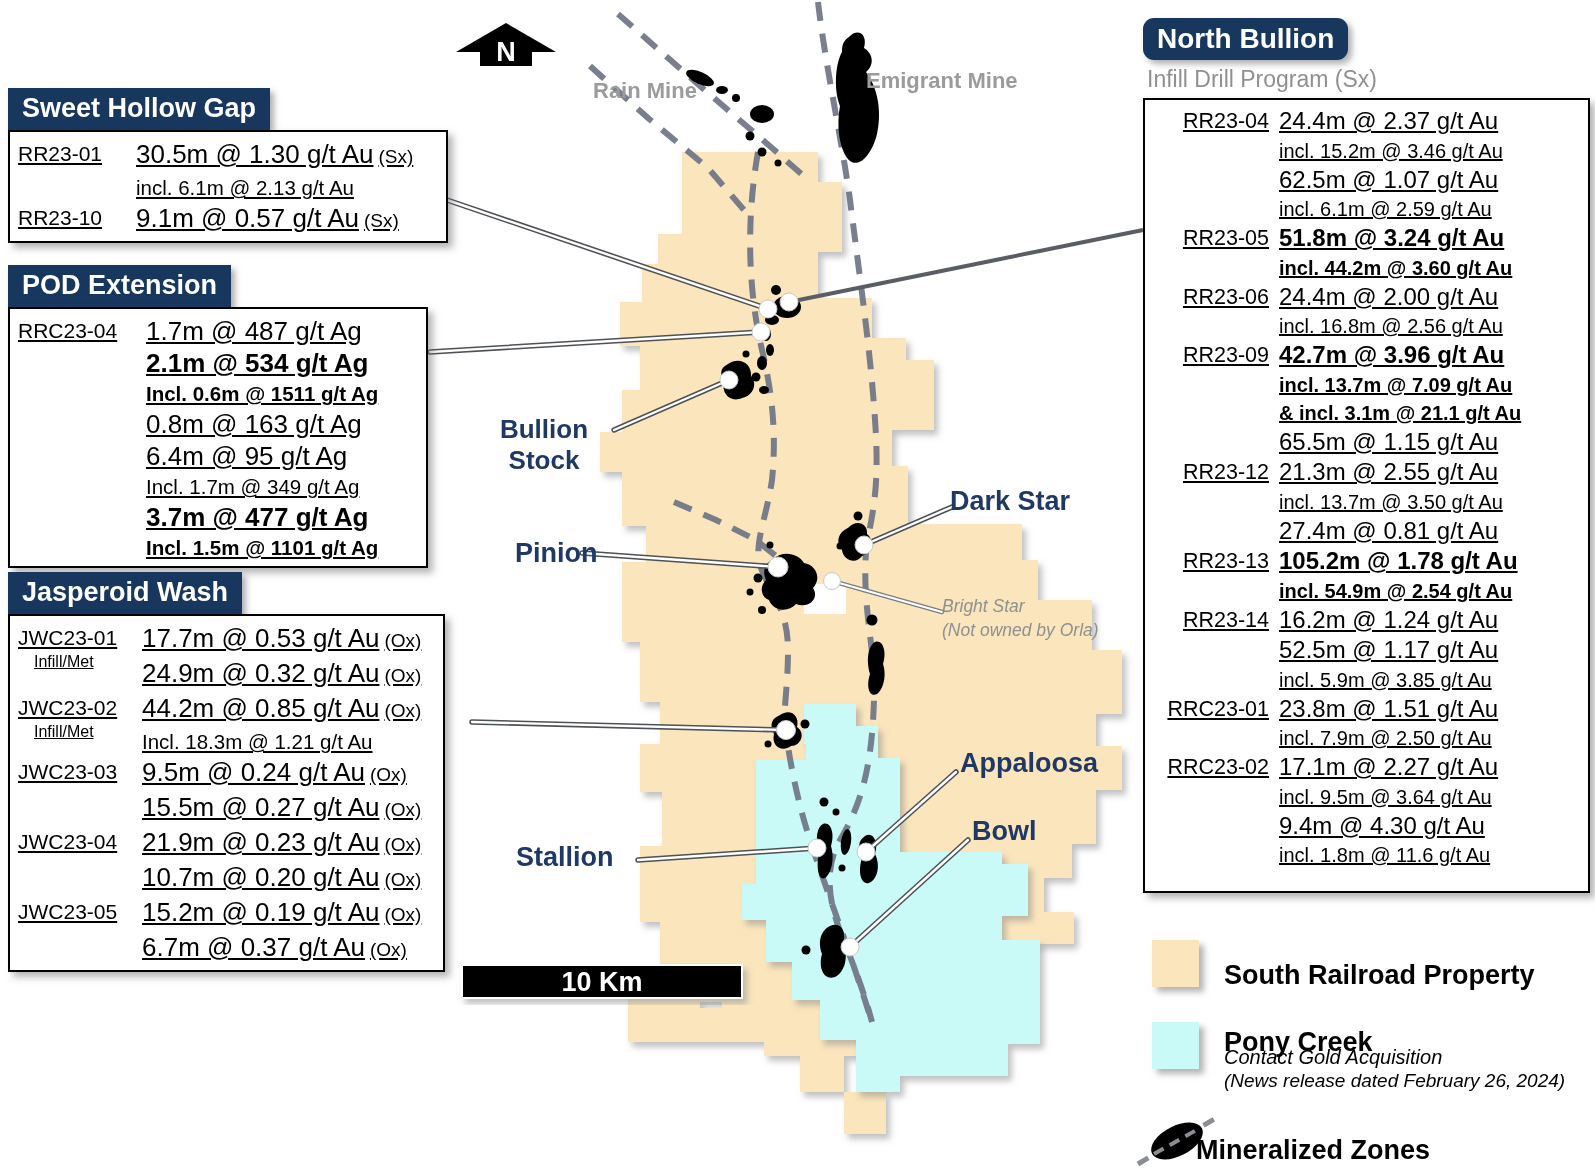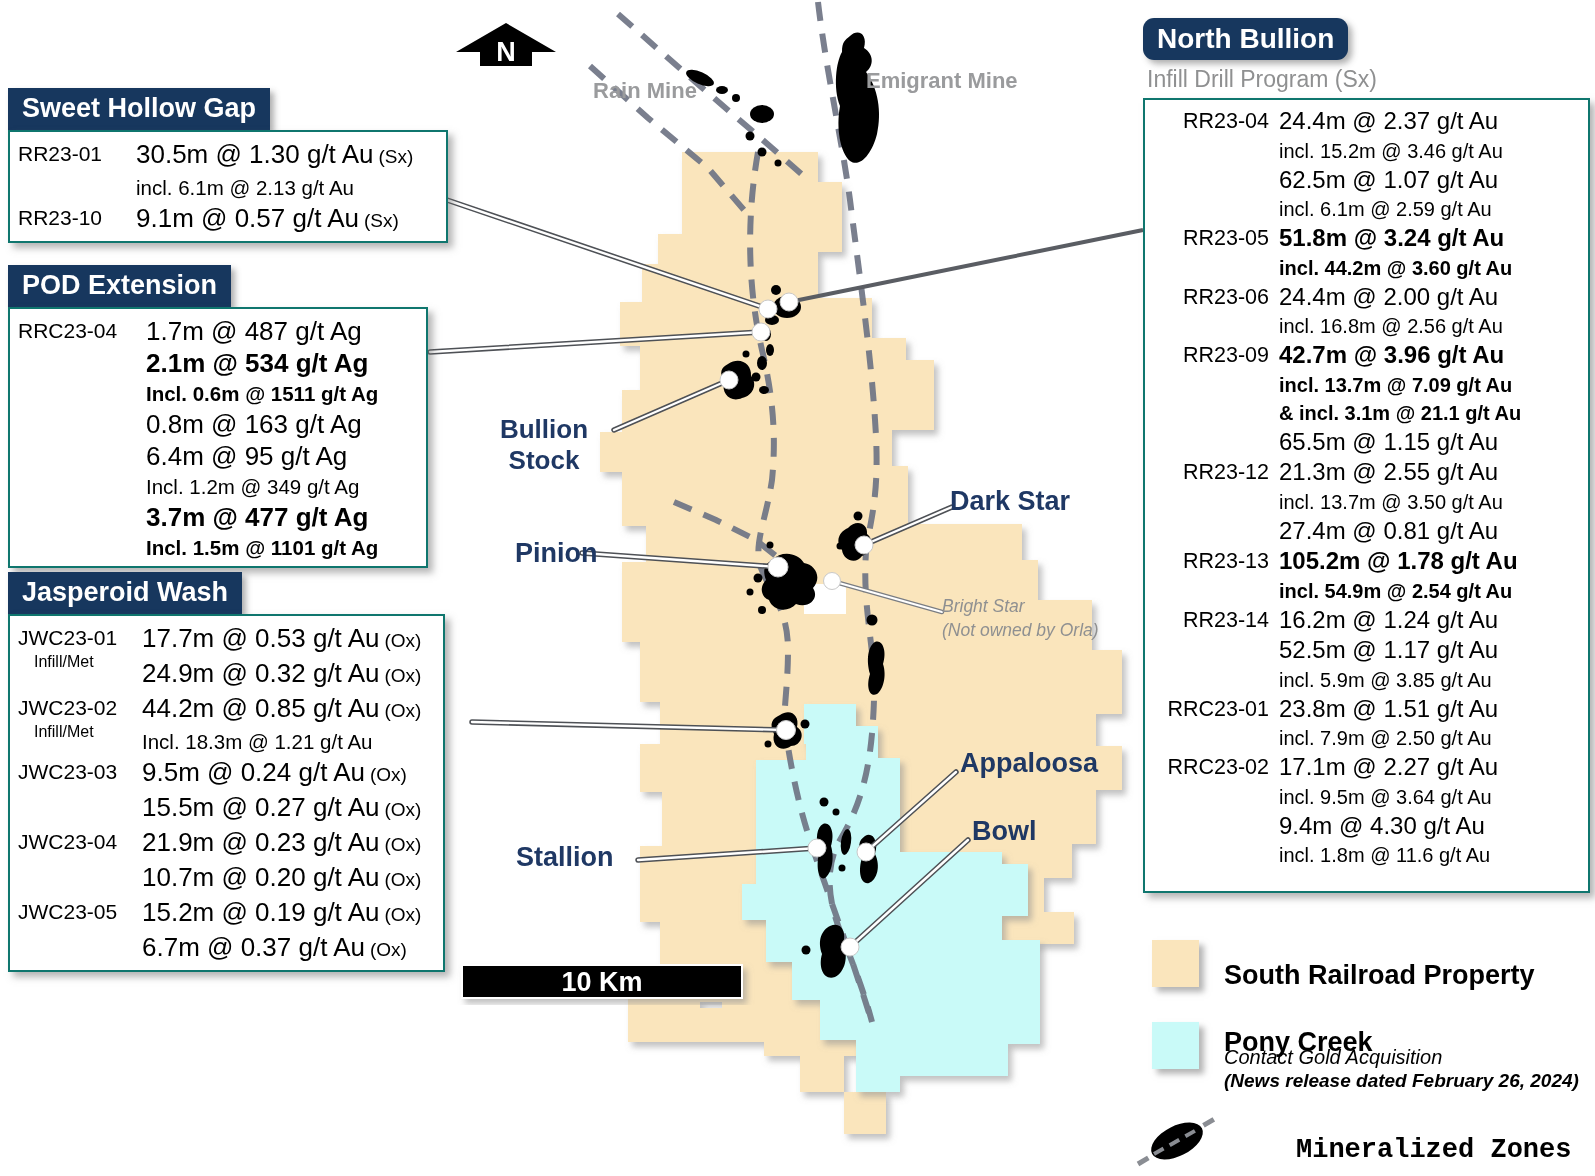--- a/index.html
+++ b/index.html
@@ -7,22 +7,22 @@
          font-family:"Liberation Sans","DejaVu Sans",sans-serif;color:#000;}
   svg text{font-family:"Liberation Sans","DejaVu Sans",sans-serif;}
 
   
   .panel-header{position:absolute;background:var(--navy);color:#fff;font-weight:bold;
     font-size:27px;line-height:27px;padding:7px 14px 8px 14px;white-space:nowrap;
     box-shadow:4px 4px 6px rgba(80,80,80,.45);}
   .panel-sub{position:absolute;color:#8f9091;font-size:23px;white-space:nowrap;}
 
   
-  .result-box{position:absolute;background:#fff;border:2px solid #0f766e;
-    box-shadow:5px 5px 7px rgba(110,110,110,.5);padding:6px 8px 4px 8px;box-sizing:border-box;}
+  .result-box{position:absolute;background:#fff;border:2px solid #000000;
+    box-shadow:5px 5px 7px rgba(110,110,110,.5);padding:6px 8px 4px 8px;box-sizing:border-box;text-decoration:underline;}
   .row{display:flex;align-items:flex-start;}
   .hole-col{flex:0 0 auto;}
   .hole-id{font-size:21px;line-height:31px;white-space:nowrap;}
   .hole-note{font-size:16px;line-height:18px;padding-left:16px;color:#000;}
   .lines-col{flex:1 1 auto;}
   .line{white-space:nowrap;}
   .line.main{font-size:26px;line-height:32px;}
   .line.small{font-size:20.5px;line-height:29px;}
   .line.bold{font-weight:bold;}
   .suffix{font-size:19px;margin-left:5px;}
@@ -231,21 +231,21 @@
       <div class="row">
         <div class="hole-col">
           <div class="hole-id">RRC23-04</div>
         </div>
         <div class="lines-col">
           <div class="line main"><span>1.7m @ 487 g/t Ag</span></div>
           <div class="line main bold"><span>2.1m @ 534 g/t Ag</span></div>
           <div class="line small bold"><span>Incl. 0.6m @ 1511 g/t Ag</span></div>
           <div class="line main"><span>0.8m @ 163 g/t Ag</span></div>
           <div class="line main"><span>6.4m @ 95 g/t Ag</span></div>
-          <div class="line small"><span>Incl. 1.2m @ 349 g/t Ag</span></div>
+          <div class="line small"><span>Incl. 1.7m @ 349 g/t Ag</span></div>
           <div class="line main bold"><span>3.7m @ 477 g/t Ag</span></div>
           <div class="line small bold"><span>Incl. 1.5m @ 1101 g/t Ag</span></div>
         </div>
       </div>
     </div>
 
   <div class="panel-header" style="left:8px;top:572px;">Jasperoid Wash</div>
   <div class="result-box" id="box-jw" style="left:8px;top:614px;width:437px;min-height:339px;">
       <div class="row">
         <div class="hole-col">
@@ -390,23 +390,23 @@
       </div>
     </div>
 
   <div>
     <div class="legend-swatch" style="left:1152px;top:940px;background:var(--tan);position:absolute;"></div>
     <div class="legend-title" style="left:1224px;top:947px;">South Railroad Property</div>
 
     <div class="legend-swatch" style="left:1152px;top:1022px;background:var(--pony-blue);position:absolute;"></div>
     <div class="legend-title" style="left:1224px;top:1014px;">Pony Creek</div>
     <div class="legend-sub-bold" style="left:1224px;top:1046px;">Contact Gold Acquisition</div>
-    <div class="legend-sub" style="left:1224px;top:1070px;font-weight:bold;">(News release dated February 26, 2024)</div>
+    <div class="legend-sub" style="left:1224px;top:1070px;">(News release dated February 26, 2024)</div>
 
     <svg width="90" height="64" viewBox="0 0 90 64" style="position:absolute;left:1132px;top:1108px;">
       <line x1="6" y1="56" x2="84" y2="10" stroke="#8a8d93" stroke-width="5" stroke-dasharray="12 7"></line>
       <ellipse cx="45" cy="33" rx="28" ry="15" transform="rotate(-27 45 33)" fill="#000000"></ellipse>
       <line x1="22" y1="46" x2="68" y2="20" stroke="#8a8d93" stroke-width="4" stroke-dasharray="11 7"></line>
     </svg>
-    <div class="legend-title" style="left:1296px;top:1122px;font-family:Liberation Mono, monospace;">Mineralized Zones</div>
+    <div class="legend-title" style="left:1196px;top:1122px;">Mineralized Zones</div>
   </div>
 
 </div>
 
 </body></html>

